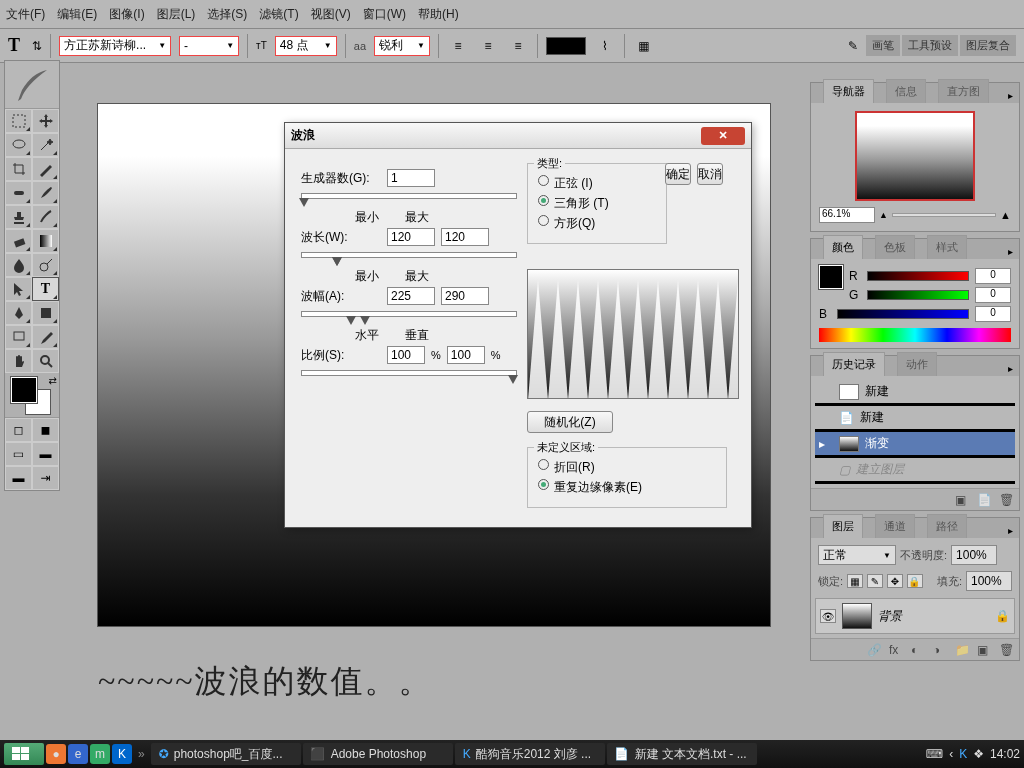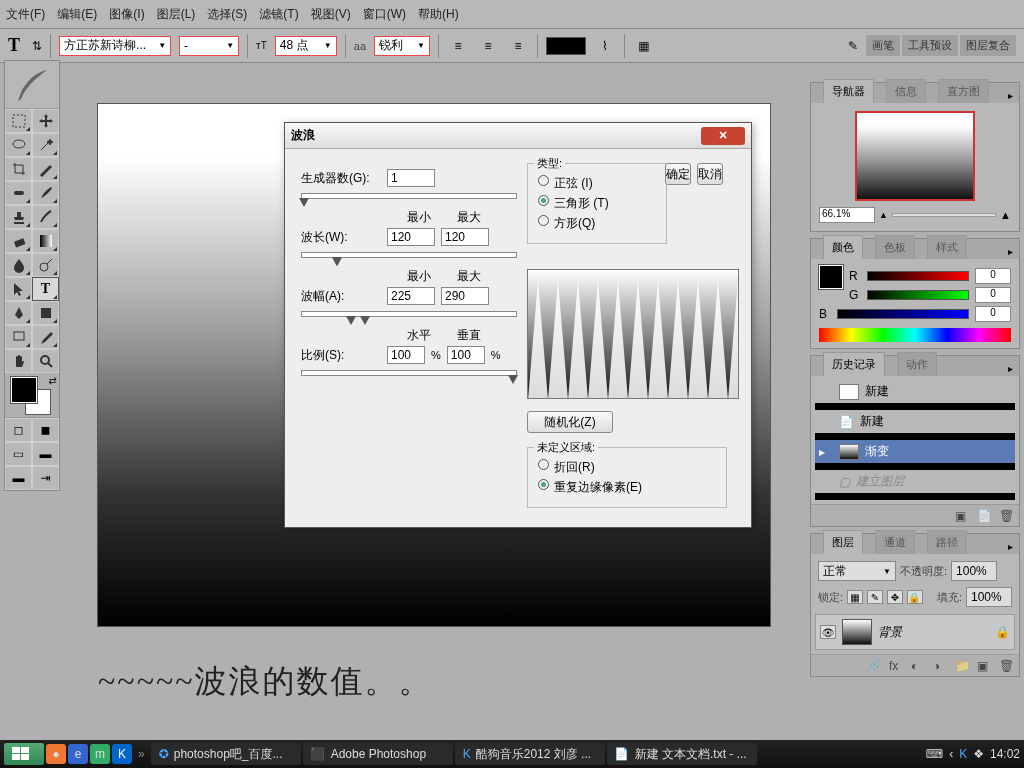--- a/index.html
+++ b/index.html
@@ -34,21 +34,21 @@
 .dlg-title{height:26px;background:linear-gradient(#f8f8f8,#ddd);display:flex;align-items:center;padding:0 6px;border-bottom:1px solid #aaa}
 .dlg-title .txt{font-weight:bold;font-size:12px}
 .dlg-close{margin-left:auto;width:44px;height:18px;background:#c74433;border-radius:3px;color:#fff;display:flex;align-items:center;justify-content:center;font-weight:bold;font-size:11px}
 .dlg-body{padding:20px 16px;position:relative;height:378px}
 .dlg-left{width:220px;float:left}
 .dlg-row{display:flex;align-items:center;margin-bottom:6px;gap:6px}
 .dlg-label{width:80px}
 .numin{width:48px;height:18px;border:1px solid #888;background:#fff;padding:0 3px;text-align:left}
 .slider{width:216px;height:6px;background:#fff;border:1px solid #888;position:relative;margin:4px 0 10px}
 .slider .thumb{position:absolute;top:4px;width:10px;height:10px;border-top:9px solid #555;border-left:5px solid transparent;border-right:5px solid transparent}
-.hdr-pair{display:flex;gap:26px;margin-left:106px;margin-bottom:2px}
+.hdr-pair{display:flex;gap:26px;margin-left:54px;margin-bottom:2px}
 .dlg-mid{position:absolute;left:242px;top:14px;width:140px}
 .grpbox{border:1px solid #bbb;padding:8px 10px;margin-bottom:8px;background:#eee;position:relative}
 .grpbox .legend{position:absolute;top:-8px;left:6px;background:#eee;padding:0 3px;font-size:11px}
 .radio{display:flex;align-items:flex-start;gap:5px;margin:3px 0}
 .radio .dot{width:11px;height:11px;border-radius:50%;border:1px solid #555;display:inline-flex;align-items:center;justify-content:center}
 .radio.sel .dot::after{content:"";width:5px;height:5px;background:#4a7;border-radius:50%}
 .preview{width:212px;height:130px;border:1px solid #777;background:linear-gradient(to bottom,#fff,#222);position:absolute;left:242px;top:120px;overflow:hidden}
 .dlg-right{position:absolute;right:14px;top:14px;width:72px;display:flex;flex-direction:row;gap:6px}
 .btn{height:22px;background:linear-gradient(#f8f8f8,#ddd);border:1px solid #888;border-radius:3px;display:flex;align-items:center;justify-content:center}
 .btn.rand{position:absolute;left:242px;top:262px;width:86px}
@@ -64,21 +64,21 @@
 .nav-zoom{display:flex;align-items:center;width:100%;margin-top:6px;gap:4px}
 .nav-zoom .zin{width:56px;height:16px;border:1px solid #888;background:#fff;font-size:10px;padding:0 2px}
 .nav-zoom .track{flex:1;height:4px;background:#ddd;border:1px solid #999;position:relative}
 .color-body{padding:6px 8px}
 .rgb-row{display:flex;align-items:center;gap:6px;margin:3px 0}
 .rgb-row .ch{width:12px}
 .rgb-row .bar{flex:1;height:10px;border:1px solid #555}
 .rgb-row .val{width:36px;height:16px;border:1px solid #888;background:#fff;text-align:center;font-size:10px}
 .spectrum{height:14px;margin-top:6px;background:linear-gradient(90deg,red,#ff0,#0f0,#0ff,#00f,#f0f,red)}
 .hist-body{padding:4px}
-.hist-row{display:flex;align-items:center;gap:6px;padding:3px 4px;border-bottom:7px solid #000000}
+.hist-row{display:flex;align-items:center;gap:6px;padding:3px 4px;border-bottom:3px solid #000000}
 .hist-row.sel{background:#5b7bb4;color:#fff}
 .hist-thumb{width:20px;height:16px;border:1px solid #777;background:linear-gradient(#fff,#111)}
 .hist-thumb.blank{background:#fff}
 .layer-body{padding:4px}
 .lrow{display:flex;align-items:center;gap:4px;padding:3px}
 .sel2{height:20px;border:1px solid #888;background:#ddd;padding:0 4px;display:flex;align-items:center}
 .eye{width:16px;height:14px;border:1px solid #888;background:#ddd;display:flex;align-items:center;justify-content:center;font-size:10px}
 .layer-item{display:flex;align-items:center;gap:6px;padding:4px;background:#c8c8c8;border:1px solid #999;margin-top:4px}
 .layer-thumb{width:30px;height:26px;border:1px solid #555;background:linear-gradient(#fff,#111)}
 .panel-footer{height:22px;border-top:1px solid #999;display:flex;align-items:center;justify-content:flex-end;gap:8px;padding:0 6px;background:#b0b0b0}

